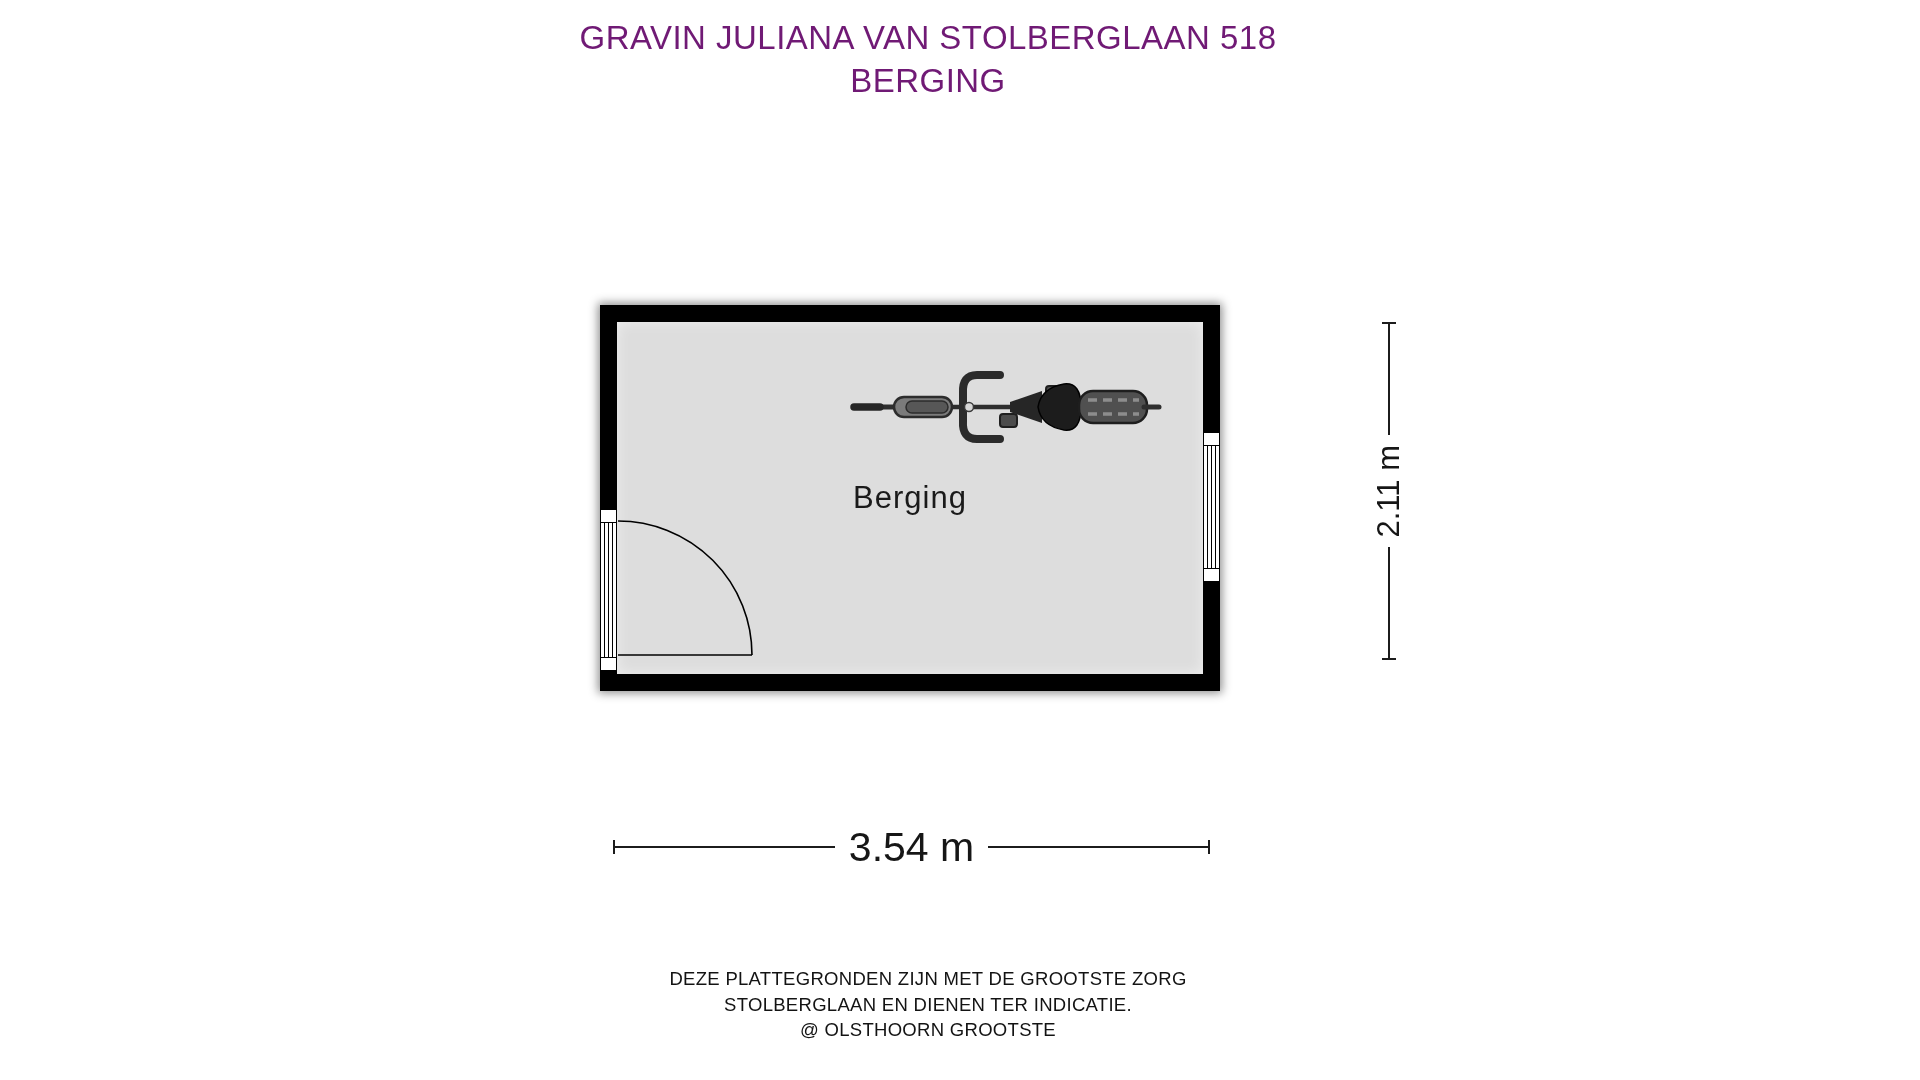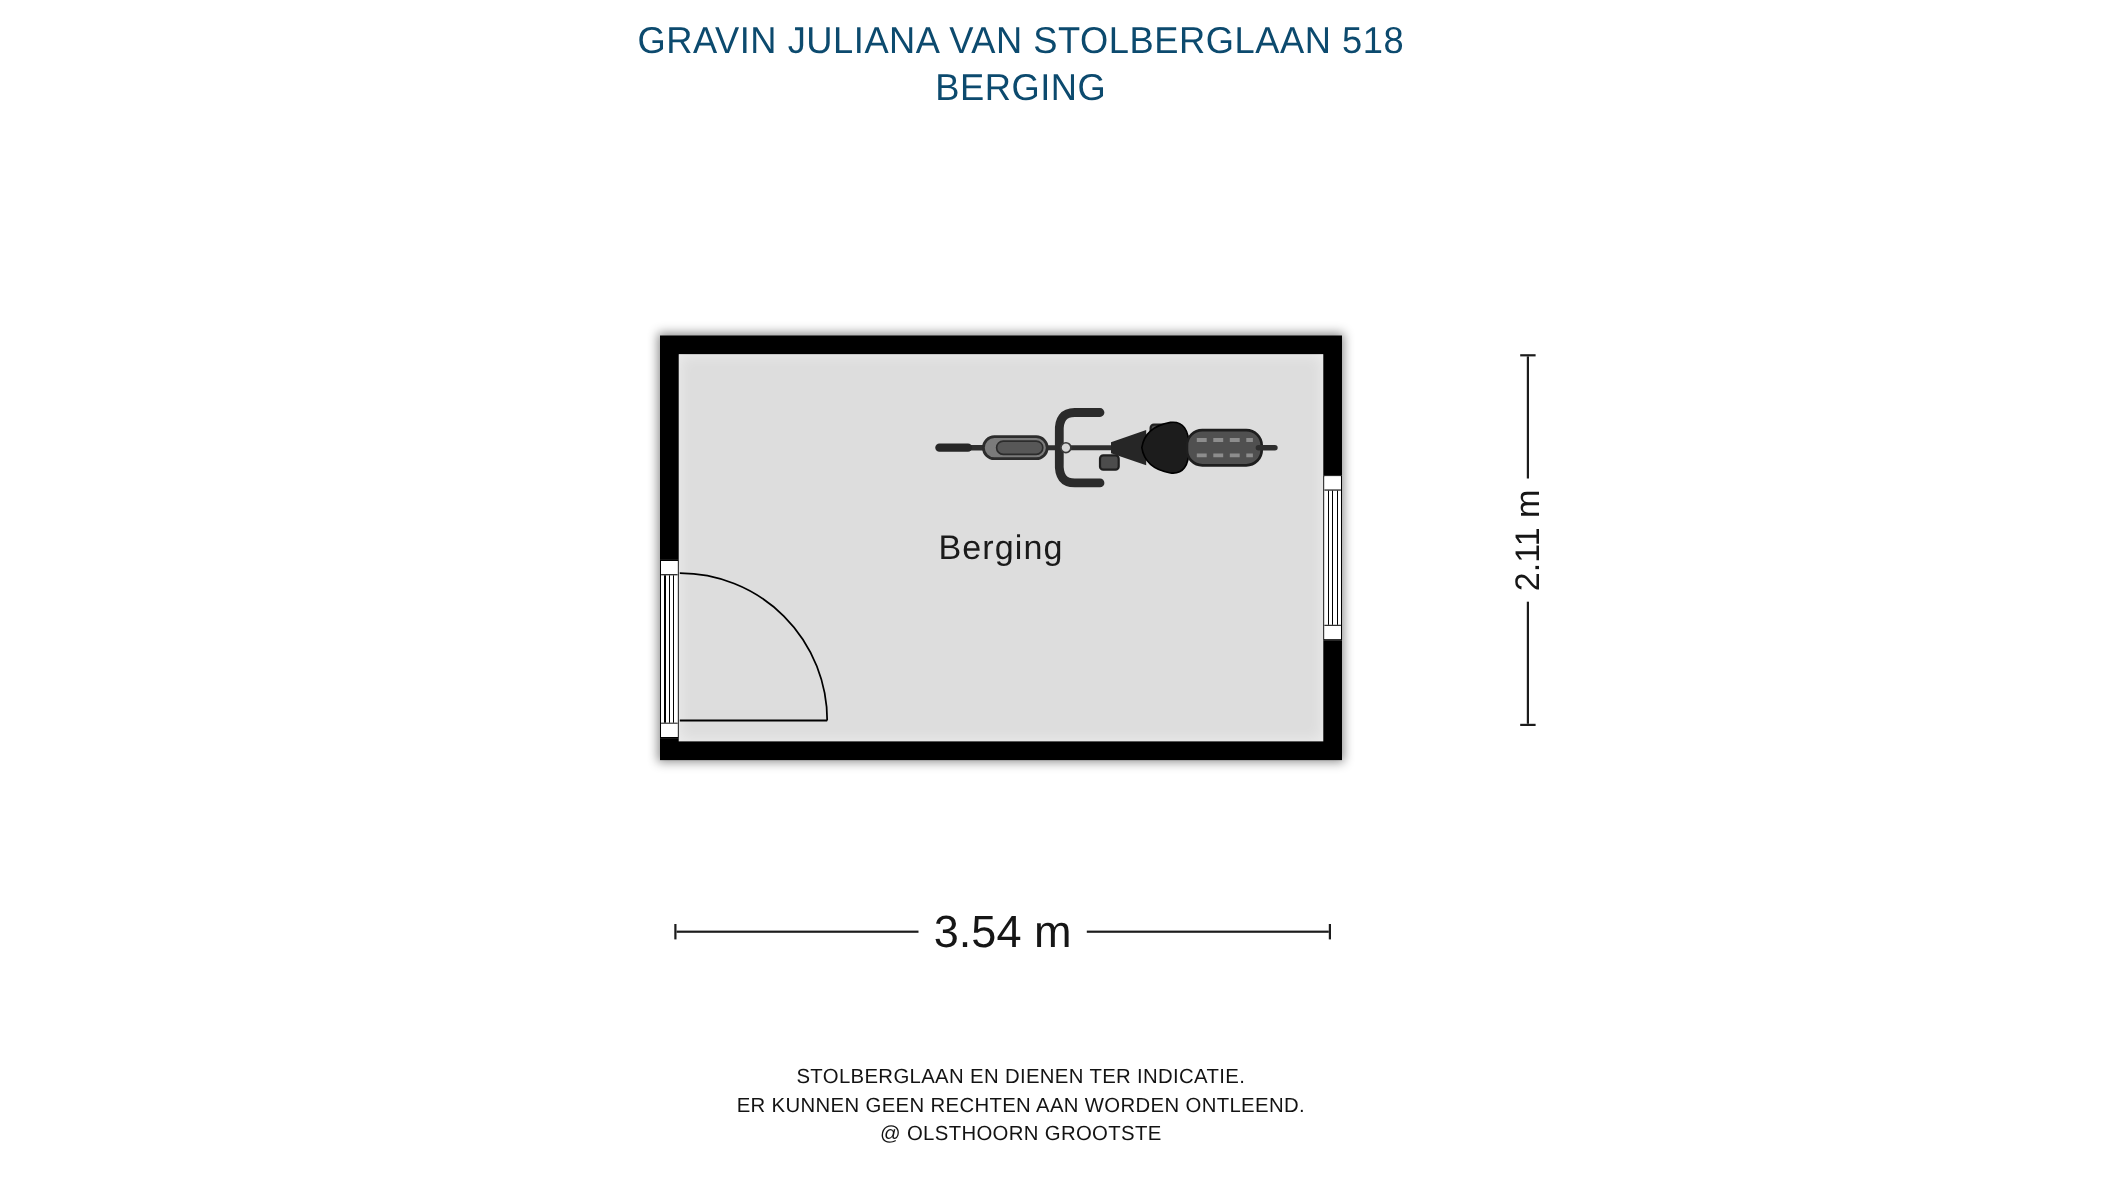--- a/index.html
+++ b/index.html
@@ -9,21 +9,21 @@
     --text:#111111;
   }
   *{margin:0;padding:0;box-sizing:border-box;}
   html,body{width:1920px;height:1080px;background:var(--background);
     font-family:"Liberation Sans", sans-serif;color:var(--text);overflow:hidden;}
   .canvas{position:absolute;left:0;top:0;width:1920px;height:1080px;background:var(--background);}
 
   
   .title{position:absolute;left:928px;top:16px;transform:translateX(-50%);
     text-align:center;font-size:34px;line-height:43px;letter-spacing:.5px;
-    white-space:nowrap;color:#0c4a6e;transform-origin:center top;}
+    white-space:nowrap;color:#701a75;transform-origin:center top;}
   .title .t-line{transform:scaleX(.97);}
 
   
   .plan{position:absolute;left:600px;top:305px;width:620px;height:386px;
     background:var(--wall);box-shadow:0 0 9px 2px rgba(0,0,0,0.45);}
   .floor{position:absolute;left:17px;top:17px;width:586px;height:352px;
     background:var(--floor);box-shadow:inset 0 0 14px rgba(255,255,255,0.55);}
 
   .room-label{position:absolute;left:310px;top:193px;transform:translate(-50%,-50%);
     font-size:31px;color:#1a1a1a;letter-spacing:1px;white-space:nowrap;}
@@ -131,18 +131,18 @@
 
   <div class="dim dim-v">
     <div class="tick"></div>
     <div class="seg"></div>
     <div class="dim-label">2.11 m</div>
     <div class="seg"></div>
     <div class="tick"></div>
   </div>
 
   <div class="footer">
+    <div>DEZE PLATTEGRONDEN ZIJN MET DE GROOTSTE ZORG</div>
     <div>STOLBERGLAAN EN DIENEN TER INDICATIE.</div>
-    <div>ER KUNNEN GEEN RECHTEN AAN WORDEN ONTLEEND.</div>
     <div>@ OLSTHOORN GROOTSTE</div>
   </div>
 
 </div>
 
 </body></html>

